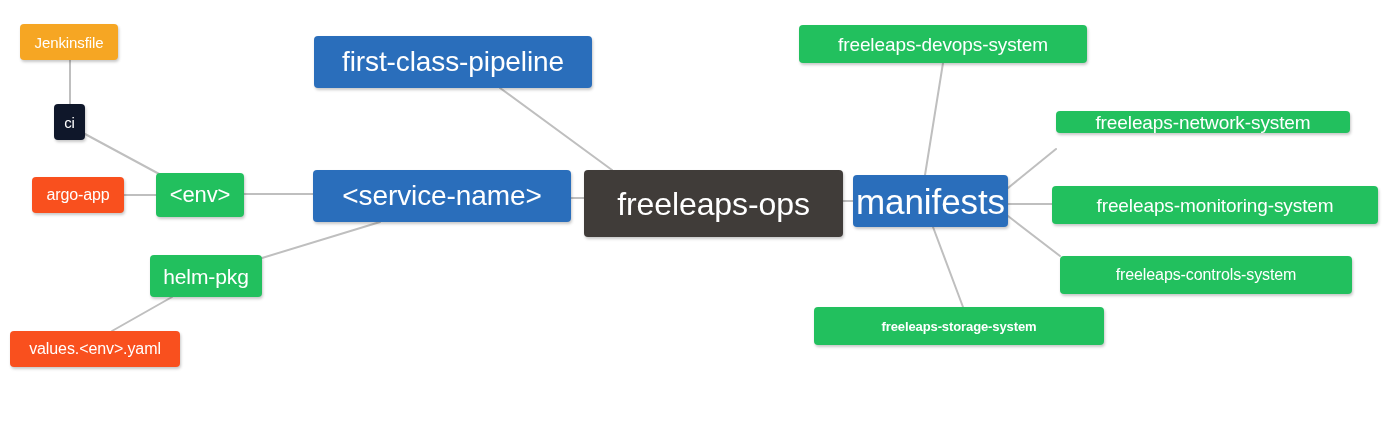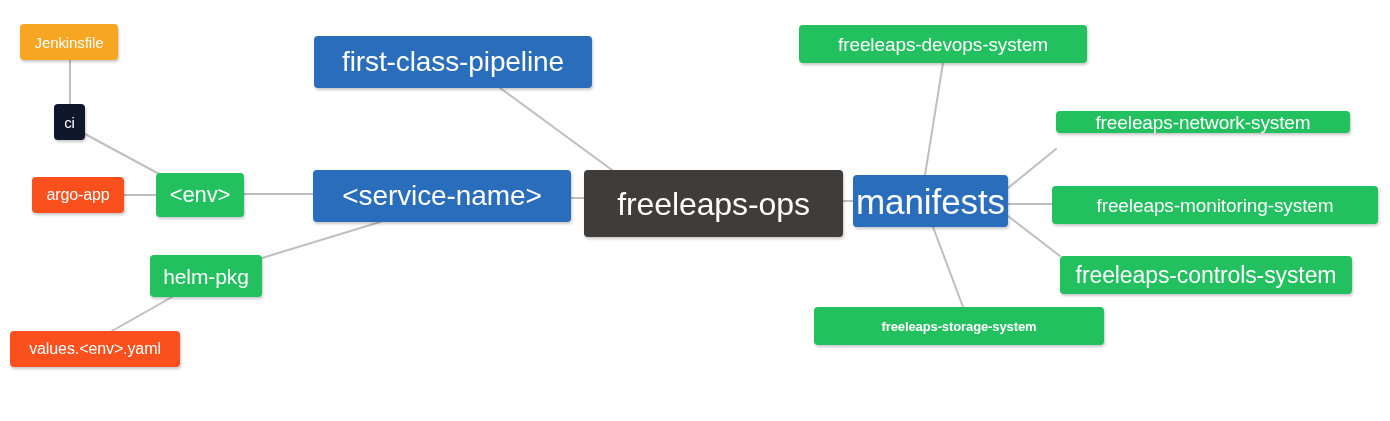--- a/index.html
+++ b/index.html
@@ -96,20 +96,20 @@
       </div>
       <div class="node" style="left: 799px; top: 25px; width: 288px; height: 38px; background: rgb(34, 192, 94); font-size: 19px;">
         <span class="node-label">freeleaps-devops-system</span>
       </div>
       <div class="node" style="left: 1056px; top: 111px; width: 294px; height: 22px; background: rgb(34, 192, 94); font-size: 19px;">
         <span class="node-label">freeleaps-network-system</span>
       </div>
       <div class="node" style="left: 1052px; top: 186px; width: 326px; height: 38px; background: rgb(34, 192, 94); font-size: 19px;">
         <span class="node-label">freeleaps-monitoring-system</span>
       </div>
-      <div class="node" style="left: 1060px; top: 256px; width: 292px; height: 38px; background: rgb(34, 192, 94); font-size: 23px;">
+      <div class="node" style="left: 1060px; top: 256px; width: 292px; height: 38px; background: rgb(34, 192, 94); font-size: 16px;">
         <span class="node-label">freeleaps-controls-system</span>
       </div>
       <div class="node" style="left: 814px; top: 307px; width: 290px; height: 38px; background: rgb(34, 192, 94); font-size: 13px; font-weight: bold;">
         <span class="node-label">freeleaps-storage-system</span>
       </div>
     </div>
 </div>
 
 </body></html>

